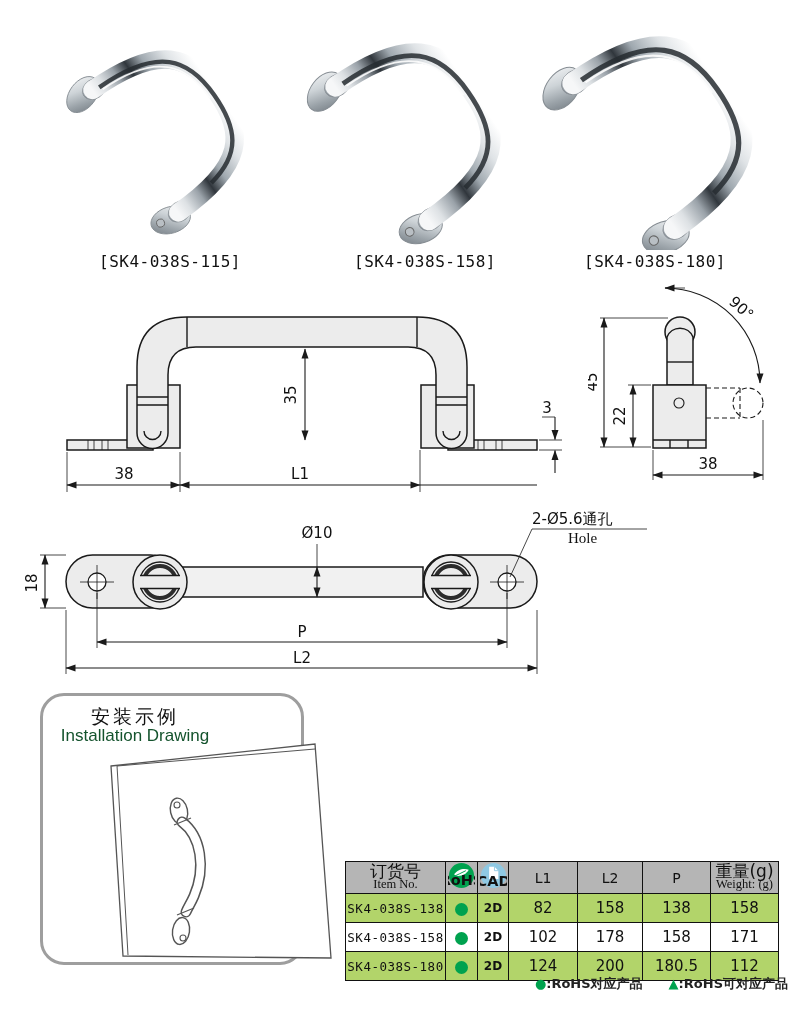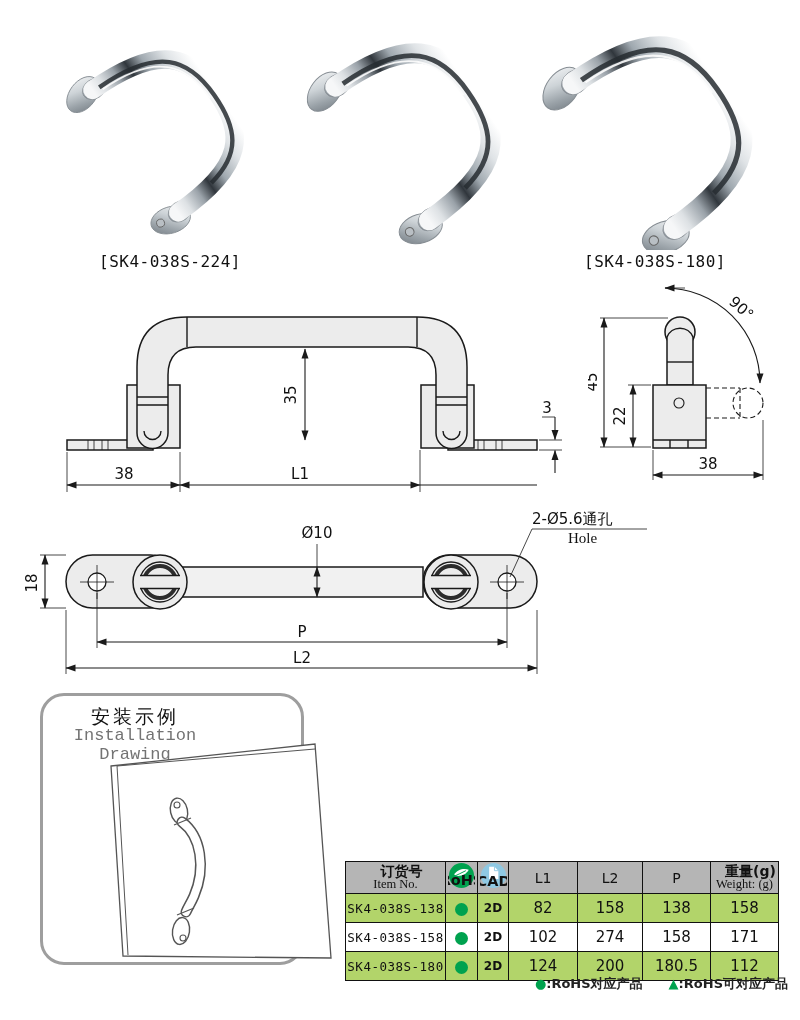--- a/index.html
+++ b/index.html
@@ -13,27 +13,27 @@
   .shape{fill:#ececec;stroke:#1a1a1a;stroke-width:1.5;}
   .shape2{fill:#f1f1f1;stroke:#1a1a1a;stroke-width:1.5;}
   .ln{stroke:#1a1a1a;stroke-width:1.4;fill:none;}
   .dim{stroke:#1a1a1a;stroke-width:1.1;fill:none;}
   .thin{stroke:#1a1a1a;stroke-width:.8;fill:none;}
   .dashed{stroke-dasharray:5 3;}
   
   .install-box{box-sizing:border-box;width:264px;height:272px;border:3px solid #9e9e9e;
                border-radius:24px;background:#fff;}
   .install-title-cn{font-size:19px;letter-spacing:3px;color:#111;width:180px;text-align:center;}
-  .install-title-en{font-family:Liberation Mono, monospace;font-size:17px;color:#737373;width:200px;text-align:center;}
+  .install-title-en{font-family:Liberation Sans, sans-serif;font-size:17px;color:#14532d;width:200px;text-align:center;}
   
   table.spec{border-collapse:collapse;table-layout:fixed;width:433px;}
   table.spec th,table.spec td{border:1.7px solid #111;text-align:center;vertical-align:middle;
        padding:0;overflow:hidden;}
   table.spec th{background:#b5b5b5;font-weight:normal;height:29px;}
-  .h-cn{display:block;font-size:14px;font-weight:bold;line-height:14px;padding-left:12px;}
+  .h-cn{display:block;font-size:17px;font-weight:normal;line-height:14px;}
   .h-en{display:block;font-family:"Liberation Serif",serif;font-size:12.5px;line-height:13px;}
   .h-dim{font-size:14px;}
   .row-a{background:#b2d46a;margin-left:16px;}
   .row-b{background:#ffffff;}
   td.itemno{font-family:"DejaVu Sans Mono",monospace;font-size:12.5px;letter-spacing:.5px;height:28px;}
   td.num{font-size:15px;}
   td.cad2d{font-size:12px;font-weight:bold;}
   .dot{display:inline-block;width:13px;height:13px;border-radius:50%;background:#00a24f;vertical-align:middle;}
   
   .legend-cn{font-size:13px;font-weight:bold;color:#222;}
@@ -110,21 +110,22 @@
           <circle cx="0" cy="12" r="4.5" fill="#b9bfc4" stroke="#666"></circle>
         </g>
       <ellipse cx="40" cy="158" rx="11" ry="14" fill="url(#plate)" stroke="#8a9096" stroke-width=".8"></ellipse>
       <ellipse cx="210" cy="158" rx="11" ry="14" fill="url(#plate)" stroke="#8a9096" stroke-width=".8"></ellipse>
       <path d="M40,160 C40,66 72,46 125,46 C178,46 210,66 210,160" stroke="url(#chrome)" stroke-width="21" stroke-linecap="round" fill="none"></path>
       <path d="M42,152 C42,70 74,50 124,50 C170,50 196,64 204,110" stroke="#262b30" stroke-width="5" fill="none" opacity=".85"></path>
       <path d="M46,150 C46,76 78,56 124,56" stroke="#fdfdfd" stroke-width="2" fill="none" opacity=".9"></path>
     </g>
   </svg>
 
-  <div class="abs photo-label" style="left:45px;top:252px">[SK4-038S-224]</div>
+  <div class="abs photo-label" style="left:45px;top:252px">[SK4-038S-115]</div>
+  <div class="abs photo-label" style="left:300px;top:252px">[SK4-038S-158]</div>
   <div class="abs photo-label" style="left:530px;top:252px">[SK4-038S-180]</div>
 
   <svg class="abs" style="left:50px;top:285px" width="560" height="215" viewBox="0 0 560 215">
     <defs>
       <marker id="aF" markerUnits="userSpaceOnUse" markerWidth="11" markerHeight="8" refX="10" refY="4" orient="auto-start-reverse">
         <path d="M.5,.5 L10.5,4 L.5,7.5 Z" fill="#1a1a1a"></path>
       </marker>
     </defs>
 
     <rect class="shape" x="17" y="155" width="86" height="10"></rect>
@@ -303,21 +304,21 @@
       <td class="num">82</td>
       <td class="num">158</td>
       <td class="num">138</td>
       <td class="num">158</td>
     </tr>
     <tr class="row-b">
       <td class="itemno">SK4-038S-158</td>
       <td><span class="dot"></span></td>
       <td class="cad2d">2D</td>
       <td class="num">102</td>
-      <td class="num">274</td>
+      <td class="num">178</td>
       <td class="num">158</td>
       <td class="num">171</td>
     </tr>
     <tr class="row-a">
       <td class="itemno">SK4-038S-180</td>
       <td><span class="dot"></span></td>
       <td class="cad2d">2D</td>
       <td class="num">124</td>
       <td class="num">200</td>
       <td class="num">180.5</td>

